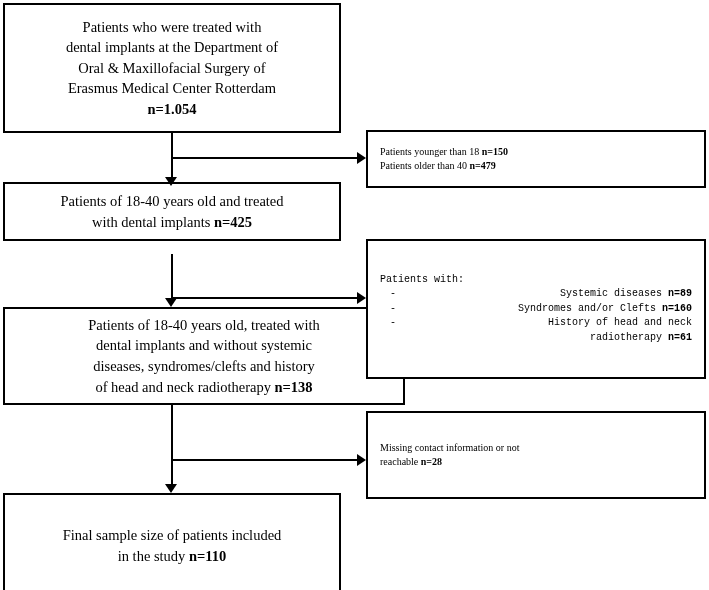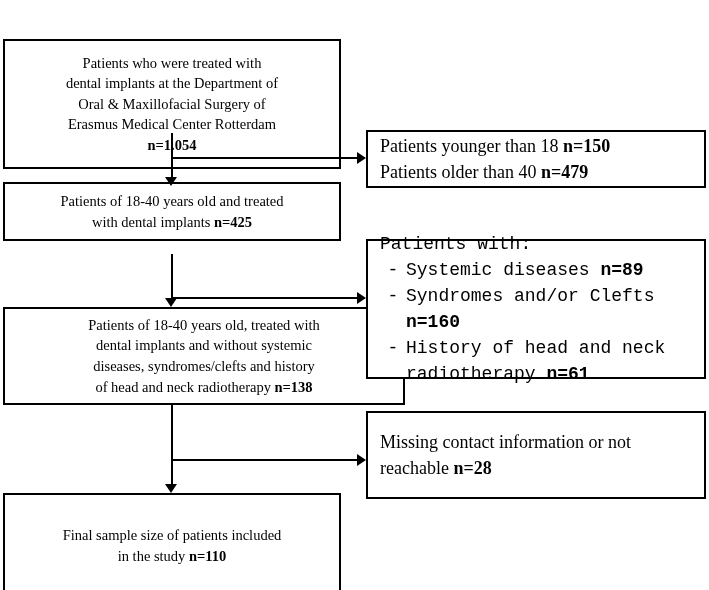--- a/index.html
+++ b/index.html
@@ -32,46 +32,46 @@
   .ctr { text-align: center; }
   .lft { text-align: left; }
   .box-text {
     font-size: 14.5px;
     line-height: 1.42;
     white-space: pre-line;
   }
   b { font-weight: bold; }
 
   
-  #box-all      { left: 3px;   top: 3px;   width: 338px; height: 130px; margin-top: 36px; }
+  #box-all      { left: 3px;   top: 3px;   width: 338px; height: 130px; }
   #box-age      { left: 3px;   top: 182px; width: 338px; height: 59px;  }
   #box-healthy  { left: 3px;   top: 307px; width: 402px; height: 98px;  }
   #box-final    { left: 3px;   top: 493px; width: 338px; height: 105px;  }
 
   
   #box-ex-age   { left: 366px; top: 130px; width: 340px; height: 58px;  }
   #box-ex-dis   { left: 366px; top: 239px; width: 340px; height: 140px; font-family: Liberation Mono, monospace; }
   #box-ex-miss  { left: 366px; top: 411px; width: 340px; height: 88px;  }
 
   .ex-list {
-    font-size: 18px;
+    font-size: 10px;
     line-height: 1.45;
     padding: 0 12px;
   }
   .ex-line { white-space: pre-line; }
   .dash-row {
     display: flex;
     align-items: flex-start;
   }
   .dash {
     width: 26px;
     flex: 0 0 26px;
     text-align: center;
   }
-  .dash-txt { flex: 1 1 auto; }
+  .dash-txt { flex: 1 1 auto; text-align: right; }
 
   
   .vline {
     position: absolute;
     width: 2px;
     background: #000000;
   }
   .hline {
     position: absolute;
     height: 2px;

